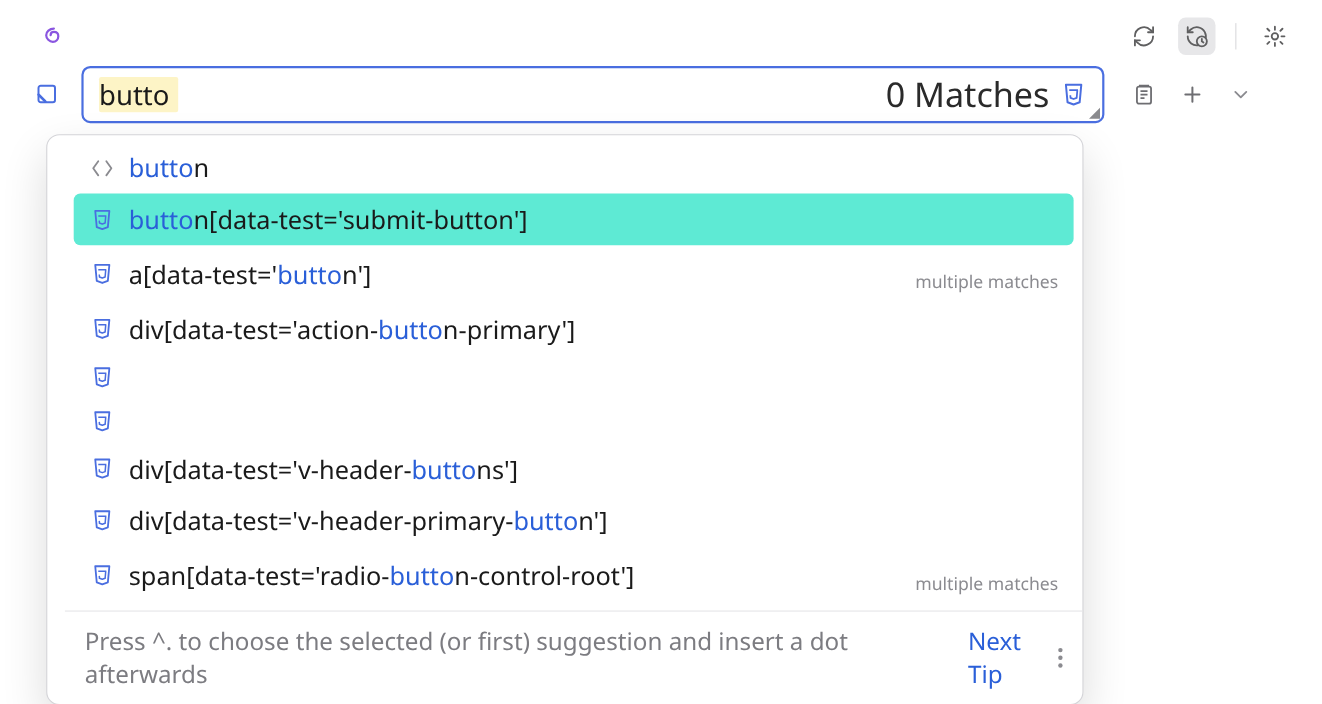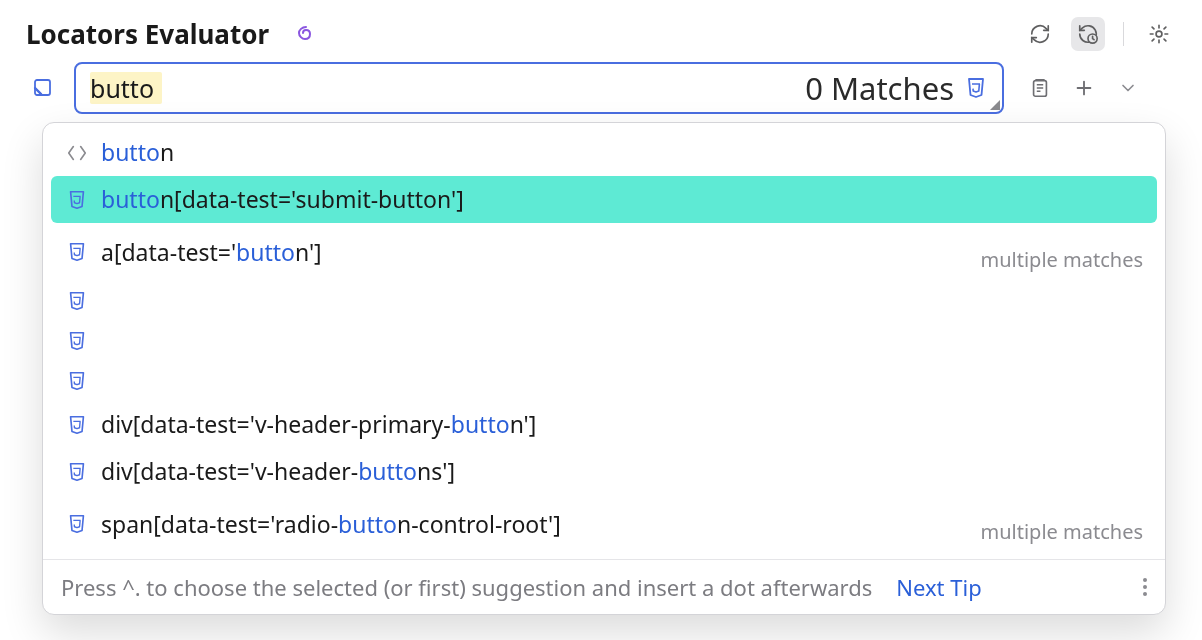--- a/index.html
+++ b/index.html
@@ -111,26 +111,27 @@
     display: inline-flex; align-items: center; justify-content: center;
     color: #6e6e72;
   }
   .chev-btn { color: #8b8b90; }
 
   
   .dropdown {
     position: absolute;
     left: 42px;
     top: 122px;
-    width: 1124px;
+    width: 943px;
     background: #fff;
     border: 1px solid #d4d4d8;
     border-radius: 12px;
     box-shadow: 0 18px 42px rgba(0,0,0,0.14);
     overflow: hidden;
+    padding-left: 16px;
   }
   .dd-list { padding: 6px 8px 0 8px; }
   .dd-item {
     display: flex;
     align-items: center;
     padding: 8px 14px;
     border-radius: 6px;
     font-size: 23px;
     gap: 12px;
     line-height: 1.35;
@@ -139,21 +140,21 @@
   .dd-icon {
     width: 24px; height: 24px;
     display: inline-flex; align-items: center; justify-content: center;
     flex-shrink: 0;
   }
   .dd-icon.tag { color: #8b8b90; }
   .dd-icon.css { color: #4a6ee0; }
   .dd-text { white-space: nowrap; overflow: hidden; text-overflow: ellipsis; }
   .dd-text .hl { color: #2a5fd8; }
   .dd-text .rest { color: #1a1a1a; }
-  .dd-tail { margin-left: auto; color: #8b8b90; font-size: 20px; margin-top: 15px; }
+  .dd-tail { margin-left: auto; color: #8b8b90; font-size: 16px; margin-top: 15px; }
 
   .dd-footer {
     border-top: 1px solid #e5e5e8;
     margin-top: 6px;
     padding: 12px 18px;
     display: flex;
     align-items: center;
     color: #7c7c81;
     font-size: 22px;
   }
@@ -164,21 +165,20 @@
     color: #8b8b90; cursor: pointer;
   }
   .dd-footer .more span { width: 4px; height: 4px; border-radius: 50%; background: #8b8b90; display:block; }
 
   svg { display: block; }
 </style>
 </head>
 <body>
 
 <div class="header">
-  <span class="header-title">Locators Evaluator</span>
   <span class="swirl-icon">
     <svg width="26" height="26" viewBox="0 0 26 26" fill="none" stroke="currentColor" stroke-width="2" stroke-linecap="round">
       <path d="M13 6c-4 0-7 3-7 6s3 6 6 6 5-2 5-5-2-4-4-4-3 1-3 3"></path>
     </svg>
   </span>
   <span class="header-spacer"></span>
   <span class="header-toolbtn">
     <svg width="22" height="22" viewBox="0 0 24 24" fill="none" stroke="currentColor" stroke-width="1.8" stroke-linecap="round">
       <path d="M3 12a9 9 0 0 1 15.5-6.2L21 8"></path>
       <path d="M21 3v5h-5"></path>
@@ -280,54 +280,55 @@
         <span class="dd-text"><span class="rest">a[data-test='</span><span class="hl">butto</span><span class="rest">n']</span></span>
         <span class="dd-tail">multiple matches</span>
       </div>
       <div class="dd-item">
         <span class="dd-icon css">
           <svg width="22" height="22" viewBox="0 0 24 24" fill="none" stroke="currentColor" stroke-width="1.8" stroke-linejoin="round">
             <path d="M5 3h14l-1.5 16L12 21l-5.5-2L5 3z"></path>
             <path d="M8 8h8M15.4 8l-.6 7-2.8 1-2.8-1-.2-2.4" stroke-width="1.5"></path>
           </svg>
         </span>
-      </div>
-      <div class="dd-item">
-        <span class="dd-icon css">
-          <svg width="22" height="22" viewBox="0 0 24 24" fill="none" stroke="currentColor" stroke-width="1.8" stroke-linejoin="round">
-            <path d="M5 3h14l-1.5 16L12 21l-5.5-2L5 3z"></path>
-            <path d="M8 8h8M15.4 8l-.6 7-2.8 1-2.8-1-.2-2.4" stroke-width="1.5"></path>
-          </svg>
-        </span>
-      </div>
-      <div class="dd-item">
-        <span class="dd-icon css">
-          <svg width="22" height="22" viewBox="0 0 24 24" fill="none" stroke="currentColor" stroke-width="1.8" stroke-linejoin="round">
-            <path d="M5 3h14l-1.5 16L12 21l-5.5-2L5 3z"></path>
-            <path d="M8 8h8M15.4 8l-.6 7-2.8 1-2.8-1-.2-2.4" stroke-width="1.5"></path>
-          </svg>
-        </span>
+        <span class="dd-text"><span class="rest">div[data-test='action-</span><span class="hl">butto</span><span class="rest">n-primary']</span></span>
+      </div>
+      <div class="dd-item">
+        <span class="dd-icon css">
+          <svg width="22" height="22" viewBox="0 0 24 24" fill="none" stroke="currentColor" stroke-width="1.8" stroke-linejoin="round">
+            <path d="M5 3h14l-1.5 16L12 21l-5.5-2L5 3z"></path>
+            <path d="M8 8h8M15.4 8l-.6 7-2.8 1-2.8-1-.2-2.4" stroke-width="1.5"></path>
+          </svg>
+        </span>
+      </div>
+      <div class="dd-item">
+        <span class="dd-icon css">
+          <svg width="22" height="22" viewBox="0 0 24 24" fill="none" stroke="currentColor" stroke-width="1.8" stroke-linejoin="round">
+            <path d="M5 3h14l-1.5 16L12 21l-5.5-2L5 3z"></path>
+            <path d="M8 8h8M15.4 8l-.6 7-2.8 1-2.8-1-.2-2.4" stroke-width="1.5"></path>
+          </svg>
+        </span>
+      </div>
+      <div class="dd-item">
+        <span class="dd-icon css">
+          <svg width="22" height="22" viewBox="0 0 24 24" fill="none" stroke="currentColor" stroke-width="1.8" stroke-linejoin="round">
+            <path d="M5 3h14l-1.5 16L12 21l-5.5-2L5 3z"></path>
+            <path d="M8 8h8M15.4 8l-.6 7-2.8 1-2.8-1-.2-2.4" stroke-width="1.5"></path>
+          </svg>
+        </span>
+        <span class="dd-text"><span class="rest">div[data-test='v-header-</span><span class="hl">butto</span><span class="rest">ns']</span></span>
       </div>
       <div class="dd-item">
         <span class="dd-icon css">
           <svg width="22" height="22" viewBox="0 0 24 24" fill="none" stroke="currentColor" stroke-width="1.8" stroke-linejoin="round">
             <path d="M5 3h14l-1.5 16L12 21l-5.5-2L5 3z"></path>
             <path d="M8 8h8M15.4 8l-.6 7-2.8 1-2.8-1-.2-2.4" stroke-width="1.5"></path>
           </svg>
         </span>
         <span class="dd-text"><span class="rest">div[data-test='v-header-primary-</span><span class="hl">butto</span><span class="rest">n']</span></span>
-      </div>
-      <div class="dd-item">
-        <span class="dd-icon css">
-          <svg width="22" height="22" viewBox="0 0 24 24" fill="none" stroke="currentColor" stroke-width="1.8" stroke-linejoin="round">
-            <path d="M5 3h14l-1.5 16L12 21l-5.5-2L5 3z"></path>
-            <path d="M8 8h8M15.4 8l-.6 7-2.8 1-2.8-1-.2-2.4" stroke-width="1.5"></path>
-          </svg>
-        </span>
-        <span class="dd-text"><span class="rest">div[data-test='v-header-</span><span class="hl">butto</span><span class="rest">ns']</span></span>
       </div>
       <div class="dd-item">
         <span class="dd-icon css">
           <svg width="22" height="22" viewBox="0 0 24 24" fill="none" stroke="currentColor" stroke-width="1.8" stroke-linejoin="round">
             <path d="M5 3h14l-1.5 16L12 21l-5.5-2L5 3z"></path>
             <path d="M8 8h8M15.4 8l-.6 7-2.8 1-2.8-1-.2-2.4" stroke-width="1.5"></path>
           </svg>
         </span>
         <span class="dd-text"><span class="rest">span[data-test='radio-</span><span class="hl">butto</span><span class="rest">n-control-root']</span></span>
         <span class="dd-tail">multiple matches</span>

